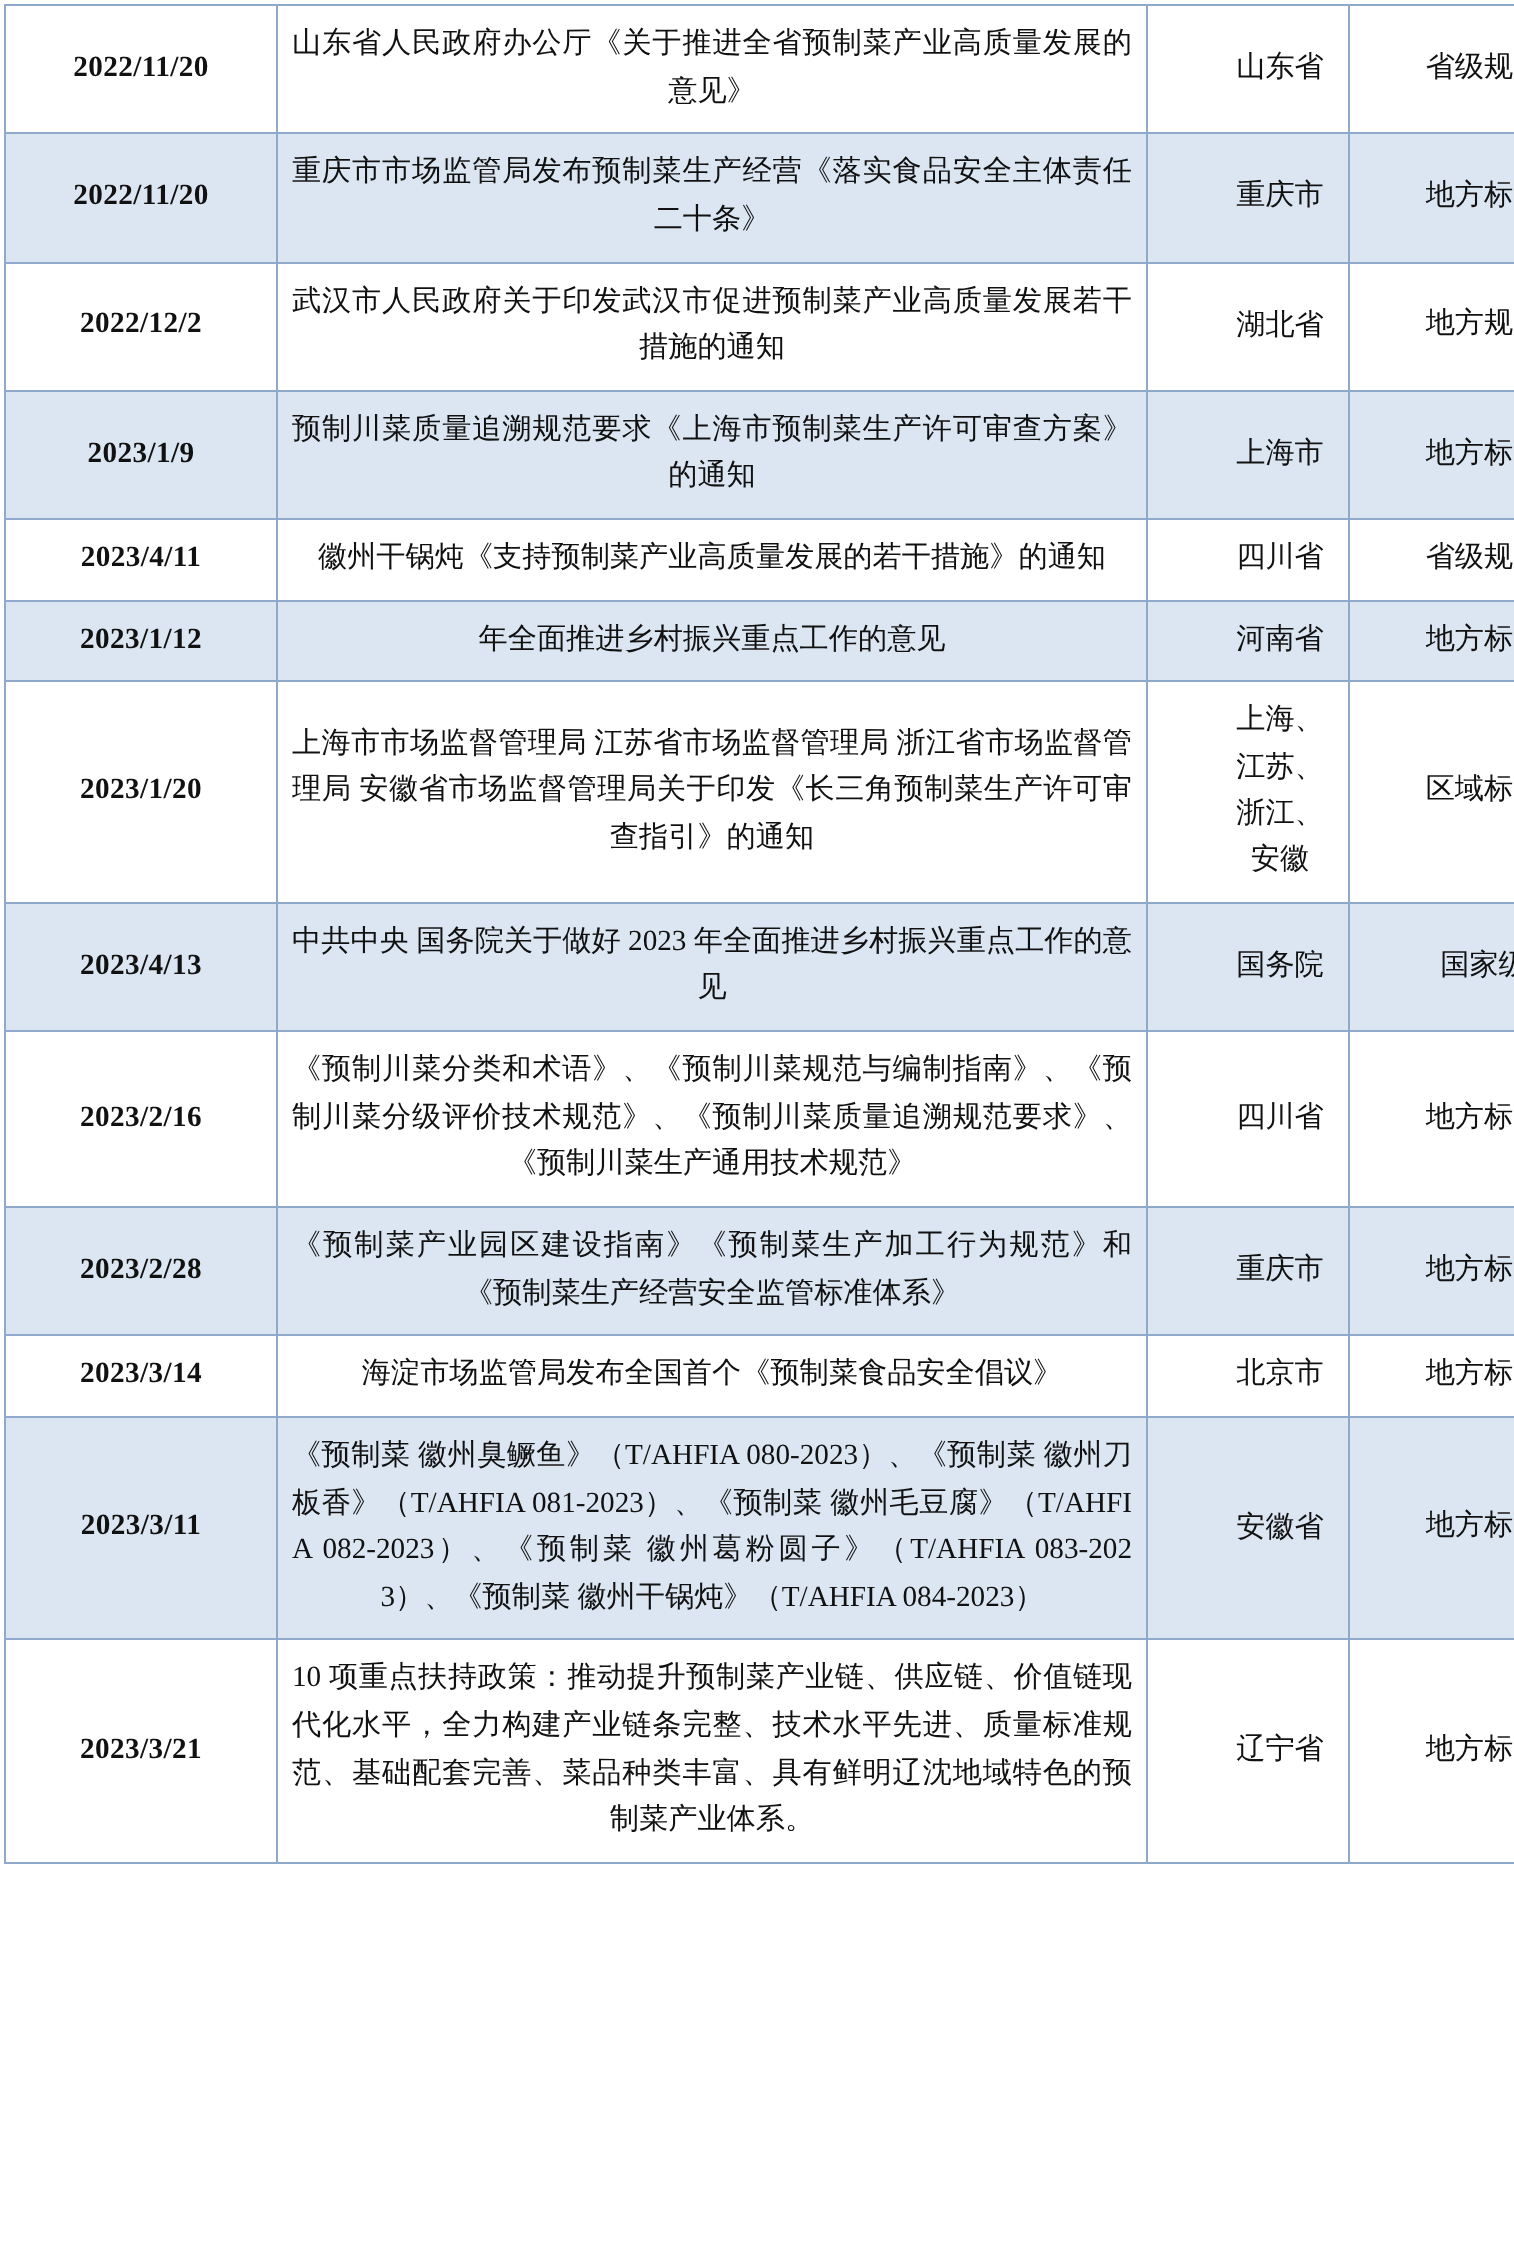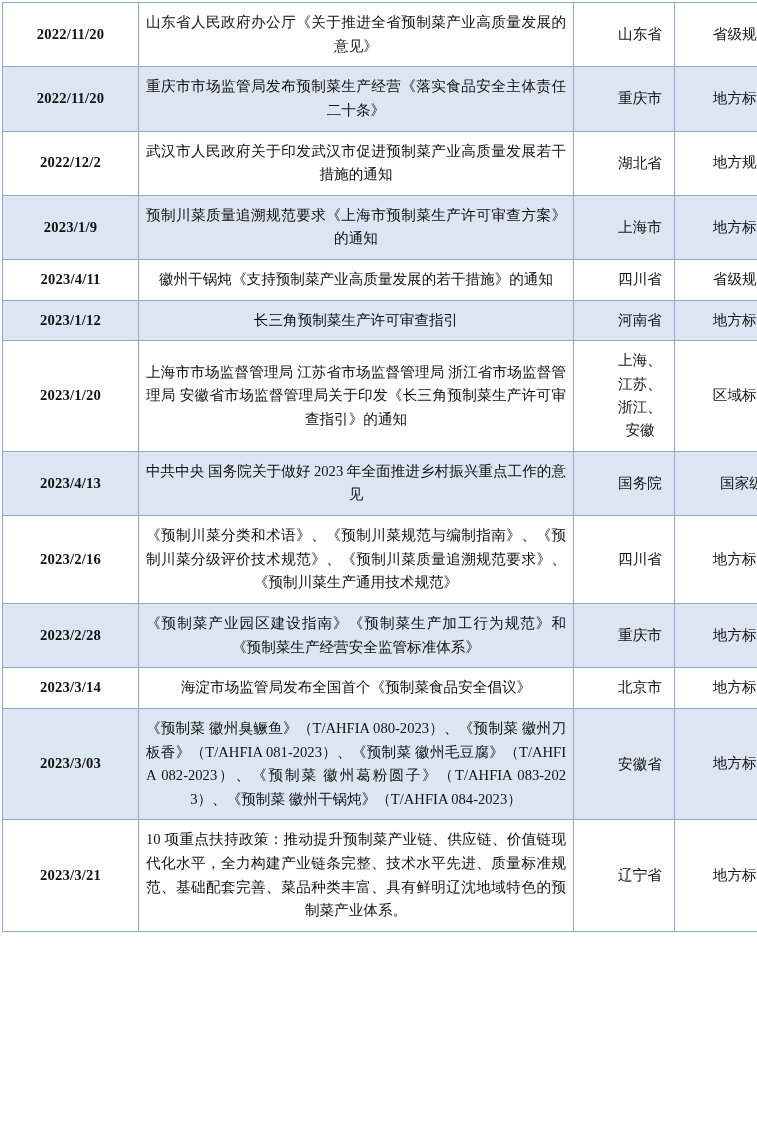--- a/index.html
+++ b/index.html
@@ -116,21 +116,21 @@
           <span class="title-inner">徽州干锅炖《支持预制菜产业高质量发展的若干措施》的通知</span>
         </td>
         <td class="col-region">
           <span class="region-inner">四川省</span>
         </td>
         <td class="col-type">省级规划</td>
       </tr>
       <tr class="shaded">
         <td class="col-date">2023/1/12</td>
         <td class="col-title">
-          <span class="title-inner">长三角预制菜生产许可审查指引</span>
+          <span class="title-inner">年全面推进乡村振兴重点工作的意见</span>
         </td>
         <td class="col-region">
           <span class="region-inner">河南省</span>
         </td>
         <td class="col-type">地方标准</td>
       </tr>
       <tr class="plain">
         <td class="col-date">2023/1/20</td>
         <td class="col-title">
           <span class="title-inner">上海市市场监督管理局  江苏省市场监督管理局  浙江省市场监督管理局  安徽省市场监督管理局关于印发《长三角预制菜生产许可审查指引》的通知</span>
@@ -174,21 +174,21 @@
         <td class="col-date">2023/3/14</td>
         <td class="col-title">
           <span class="title-inner">海淀市场监管局发布全国首个《预制菜食品安全倡议》</span>
         </td>
         <td class="col-region">
           <span class="region-inner">北京市</span>
         </td>
         <td class="col-type">地方标准</td>
       </tr>
       <tr class="shaded">
-        <td class="col-date">2023/3/03</td>
+        <td class="col-date">2023/3/11</td>
         <td class="col-title">
           <span class="title-inner">《预制菜 徽州臭鳜鱼》（T/AHFIA 080-2023）、《预制菜 徽州刀板香》（T/AHFIA 081-2023）、《预制菜 徽州毛豆腐》（T/AHFIA 082-2023）、《预制菜 徽州葛粉圆子》（T/AHFIA 083-2023）、《预制菜 徽州干锅炖》（T/AHFIA 084-2023）</span>
         </td>
         <td class="col-region">
           <span class="region-inner">安徽省</span>
         </td>
         <td class="col-type">地方标准</td>
       </tr>
       <tr class="plain">
         <td class="col-date">2023/3/21</td>

